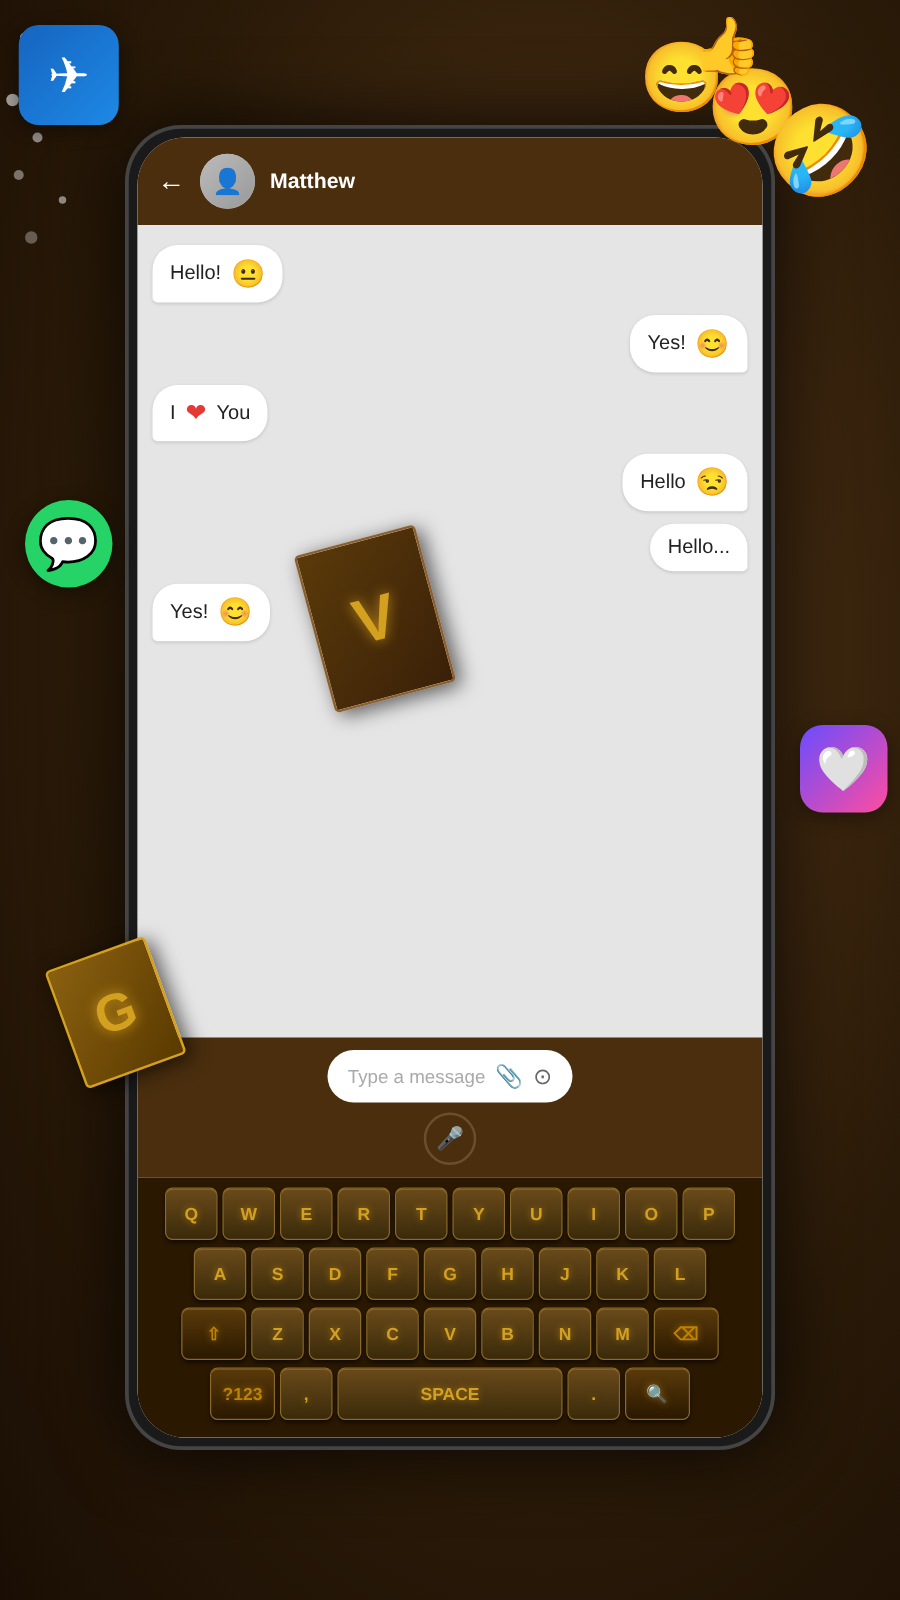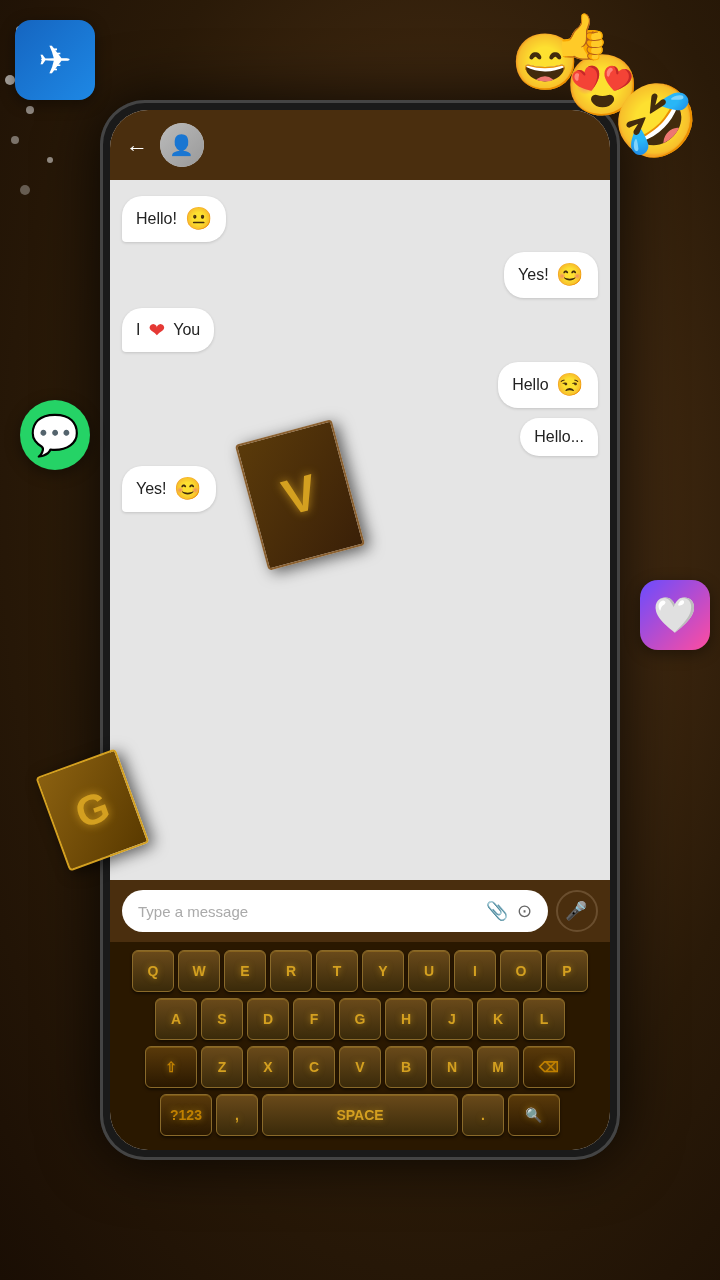--- a/index.html
+++ b/index.html
@@ -152,20 +152,21 @@
     }
 
     
     .input-area {
       background: #4a2e0e;
       padding: 10px 12px;
       display: flex;
       align-items: center;
       gap: 8px;
       flex-shrink: 0;
+      flex-direction: column;
     }
 
     .message-input-box {
       flex: 1;
       background: #fff;
       border-radius: 25px;
       padding: 10px 16px;
       display: flex;
       align-items: center;
       gap: 8px;
@@ -225,21 +226,21 @@
       cursor: pointer;
       box-shadow: 0 2px 3px rgba(0,0,0,0.5), inset 0 1px 0 rgba(255,200,50,0.2);
       text-shadow: 0 0 6px rgba(212,160,32,0.6);
     }
 
     .key.wide {
       width: 52px;
     }
 
     .key.extra-wide {
-      width: 196px;
+      width: 180px;
     }
 
     .key.action {
       background: linear-gradient(180deg, #5a3a0a 0%, #2a1800 100%);
       color: #c08000;
     }
 
     
     .overlay-item {
       position: absolute;
@@ -426,20 +427,21 @@
   <div class="phone-screen">
 
     <div class="chat-header">
       <span class="back-arrow">←</span>
       <div class="avatar">
         <div class="avatar-circle">
           <span>👤</span>
         </div>
       </div>
       <div class="contact-info">
+        <div class="contact-name">Matthew</div>
       </div>
     </div>
 
     <div class="chat-messages">
 
       <div class="bubble received">
         <span>Hello!</span>
         <span class="emoji-inline">😐</span>
       </div>
 

